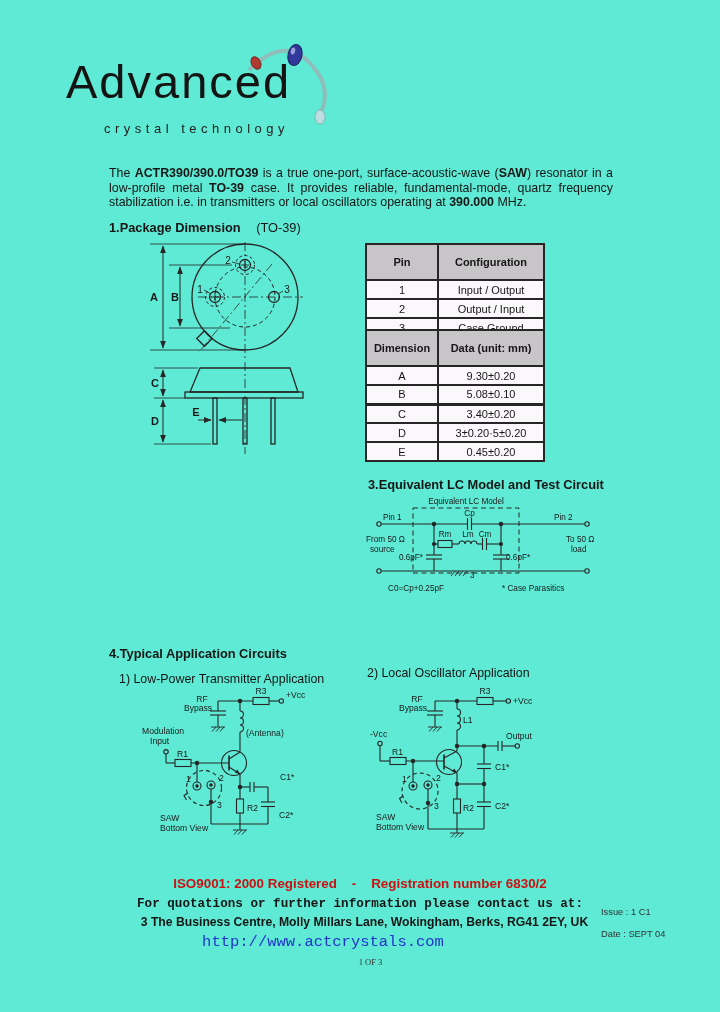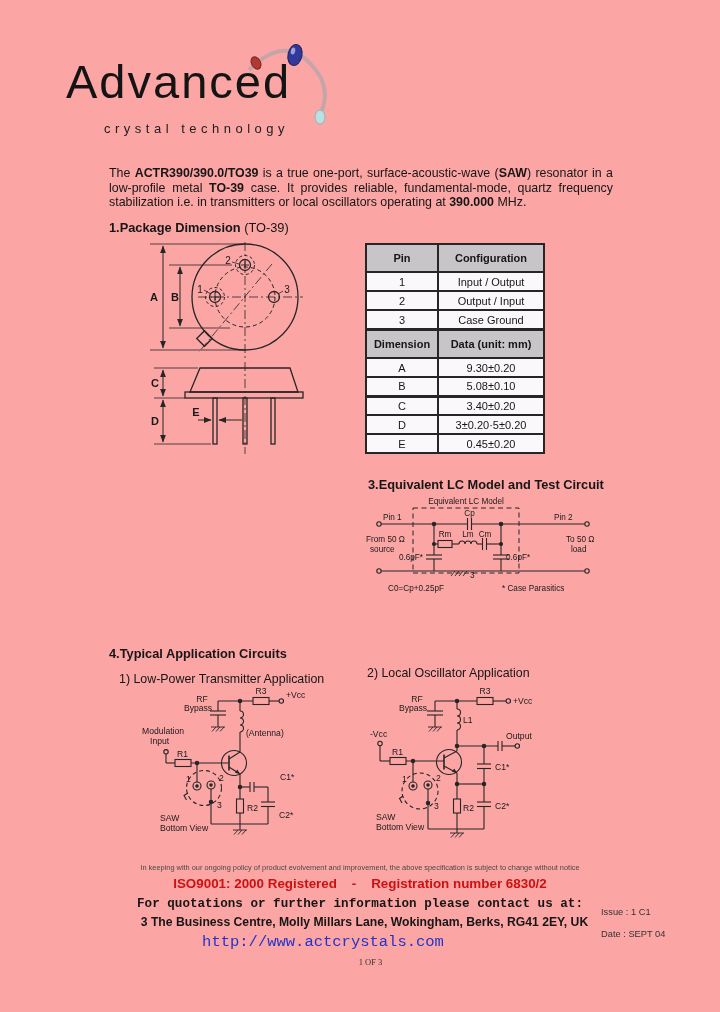--- a/index.html
+++ b/index.html
@@ -1,39 +1,39 @@
 <!DOCTYPE html>
 <html><head>
 <meta charset="utf-8">
 <style>
   * { margin:0; padding:0; box-sizing:border-box; }
   html,body { width:720px; height:1012px; }
   body { font-family:"Liberation Sans", sans-serif; color:#161616; }
   .page { position:absolute; top:0; left:0; width:720px; height:1012px;
-          background:#fca5a5; overflow:hidden; }
+          background:#5eead4; overflow:hidden; }
   .abs { position:absolute; }
 
   
   .logo-name { font-size:47px; letter-spacing:2px; color:#141414; line-height:1; }
   .logo-tag  { font-size:13px; letter-spacing:4.5px; color:#202020; }
   .contact   { text-align:right; font-size:12px; font-weight:bold; line-height:19.5px; white-space:pre; }
   .contact .email { text-decoration:underline; cursor:pointer; }
   .contact .val { margin-left:8px; }
 
   
   .intro { width:504px; font-size:12.4px; line-height:14.5px; text-align:justify; }
   .h1 { font-size:12.8px; font-weight:bold; }
-  .h1 .norm { font-weight:normal; }
+  .h1 .norm { font-weight:normal;margin-left:12px; }
   .sub { font-size:12.4px; }
 
   
   table.dt { border-collapse:collapse; }
   .dt th, .dt td { border:2px solid #262626; text-align:center; vertical-align:middle;
                    font-size:11px; padding:0 2px; }
-  .dt th { background:#c8c5c8; font-weight:bold; height:28px; }
+  .dt th { background:#c8c5c8; font-weight:bold; height:36px; }
   .dt td { height:19px; background:#fbf8fb; font-weight:normal; }
   .dt .c1 { width:72px; } .dt .c2 { width:106px; }
   .dt tr.thicktop td { border-top:3px solid #262626; }
 
   
   svg text { font-family:"Liberation Sans", sans-serif; fill:#1a1a1a; }
   .pl  { font-size:11px; font-weight:bold; }
   .pn  { font-size:10px; }
   .ll  { font-size:8.2px; }
   .sl  { font-size:8.6px; }
@@ -453,21 +453,20 @@
       <text x="76" y="100">2</text>
       <text x="74" y="128">3</text>
       <text x="16" y="139">SAW</text>
       <text x="16" y="149">Bottom View</text>
       <text x="135" y="89">C1*</text>
       <text x="103" y="130">R2</text>
       <text x="135" y="128">C2*</text>
     </g>
   </svg>
 
-  <div class="abs disclaimer" style="top:863px;">In keeping with our ongoing policy of product evolvement and improvement, the above specification is subject to change without notice</div>
   <div class="abs iso" style="top:876px;">ISO9001: 2000 Registered    -    Registration number 6830/2</div>
   <div class="abs quote" style="top:897px;">For quotations or further information please contact us at:</div>
   <div class="abs addr" style="top:915px;">3 The Business Centre, Molly Millars Lane, Wokingham, Berks, RG41 2EY, UK</div>
   <div class="abs url" style="top:933px;">http://www.actcrystals.com</div>
   <div class="abs pagenum" style="top:957px;padding-left:21px;">1 OF 3</div>
   <div class="abs issue" style="left:601px;top:901px;">
     <div>Issue : 1 C1</div>
     <div>Date : SEPT 04</div>
   </div>
 

